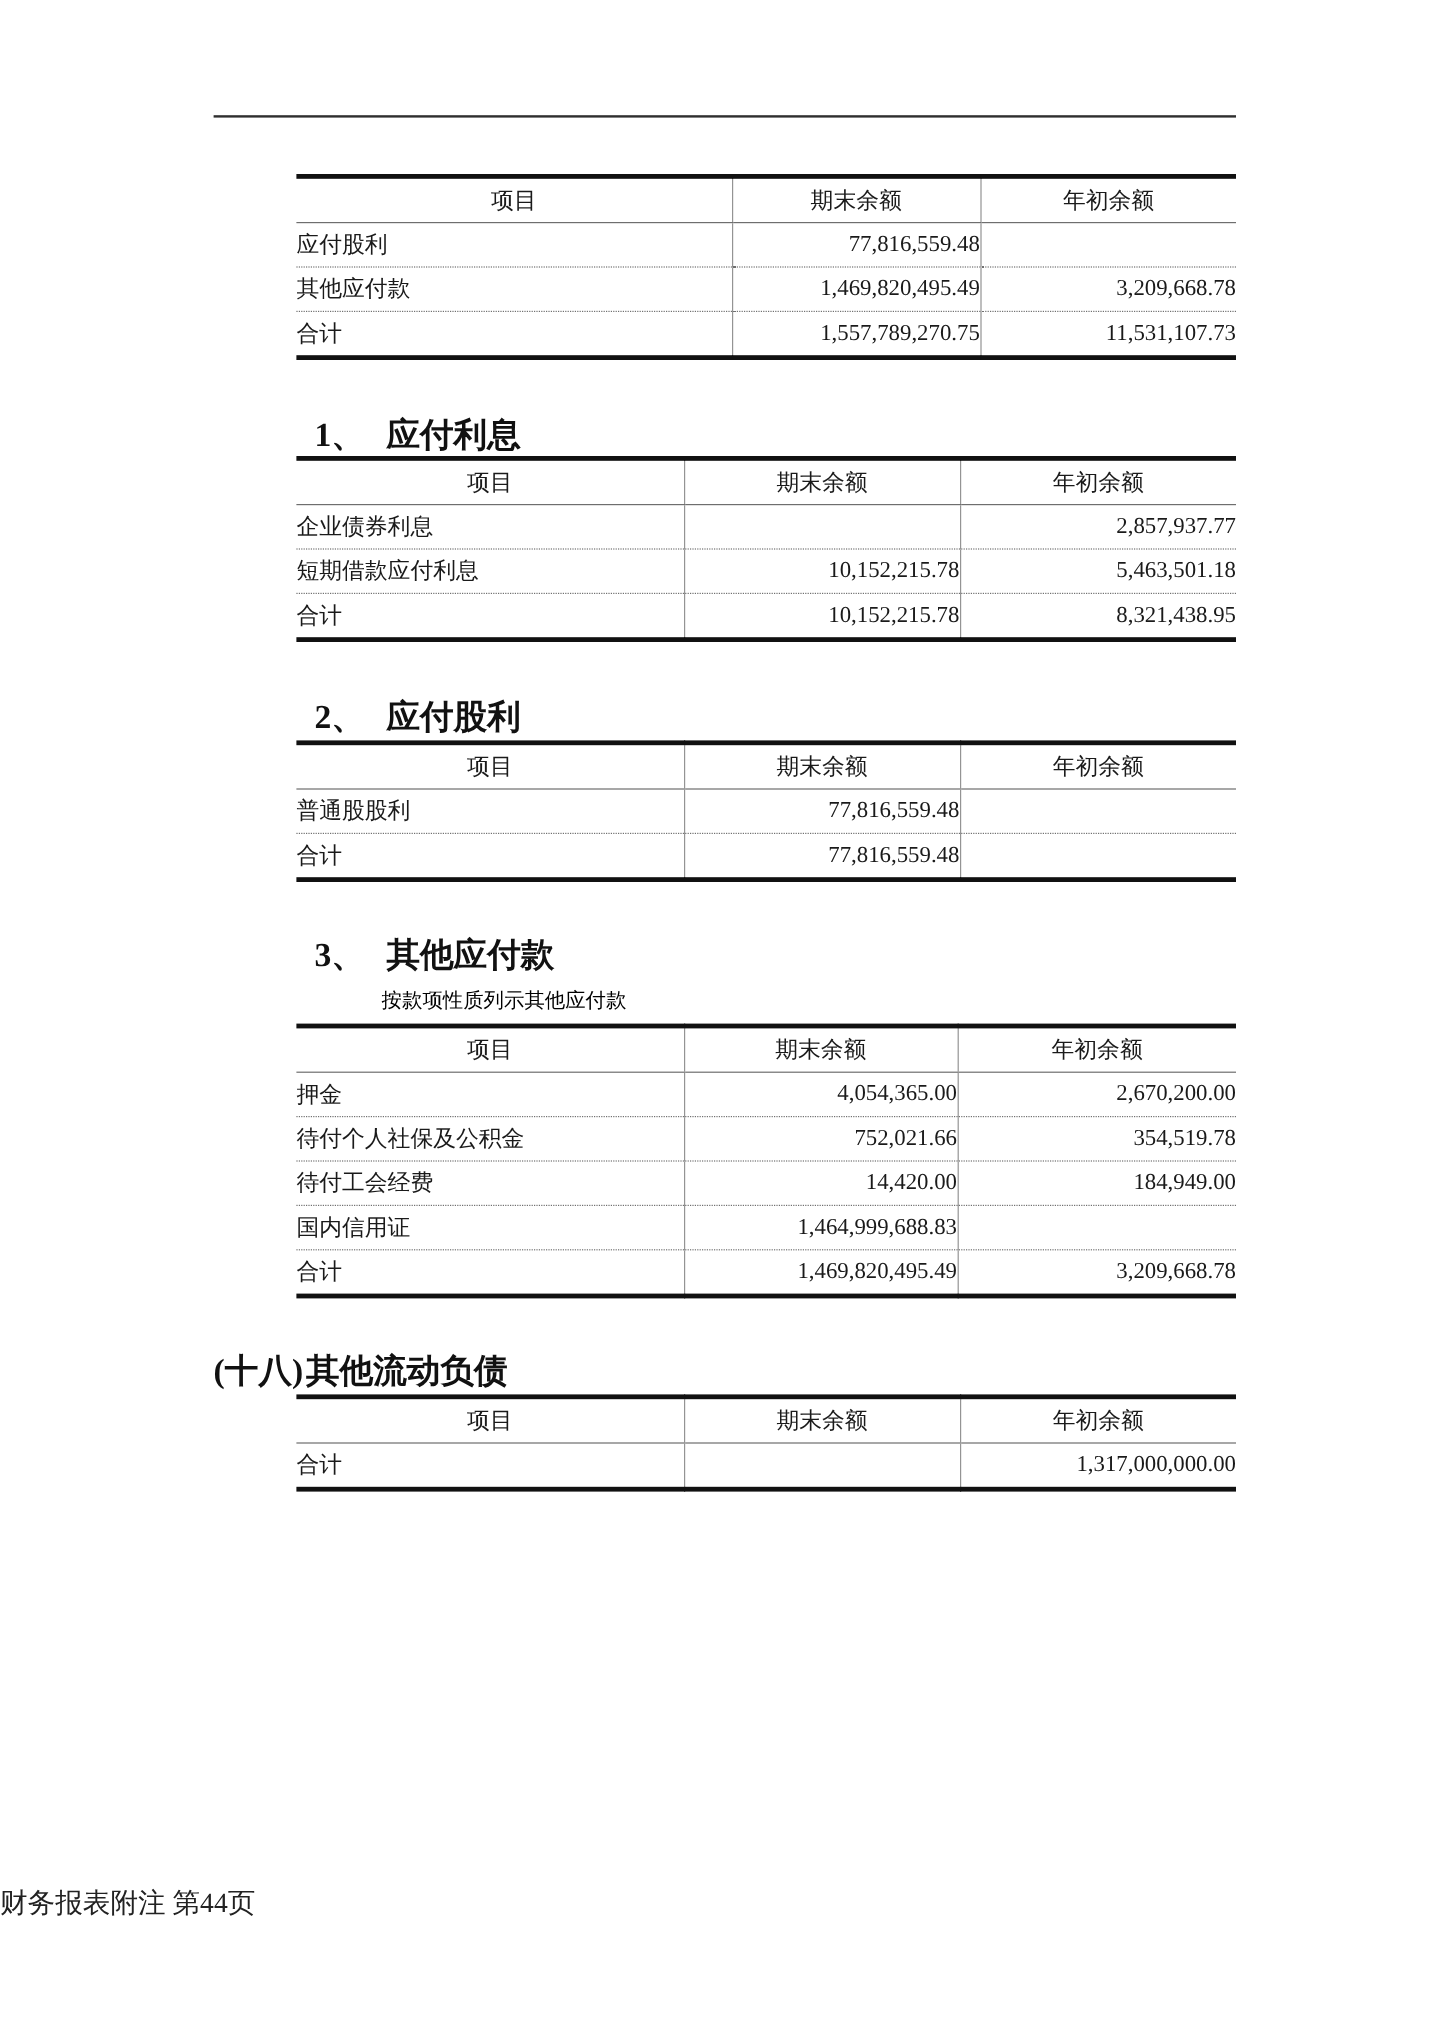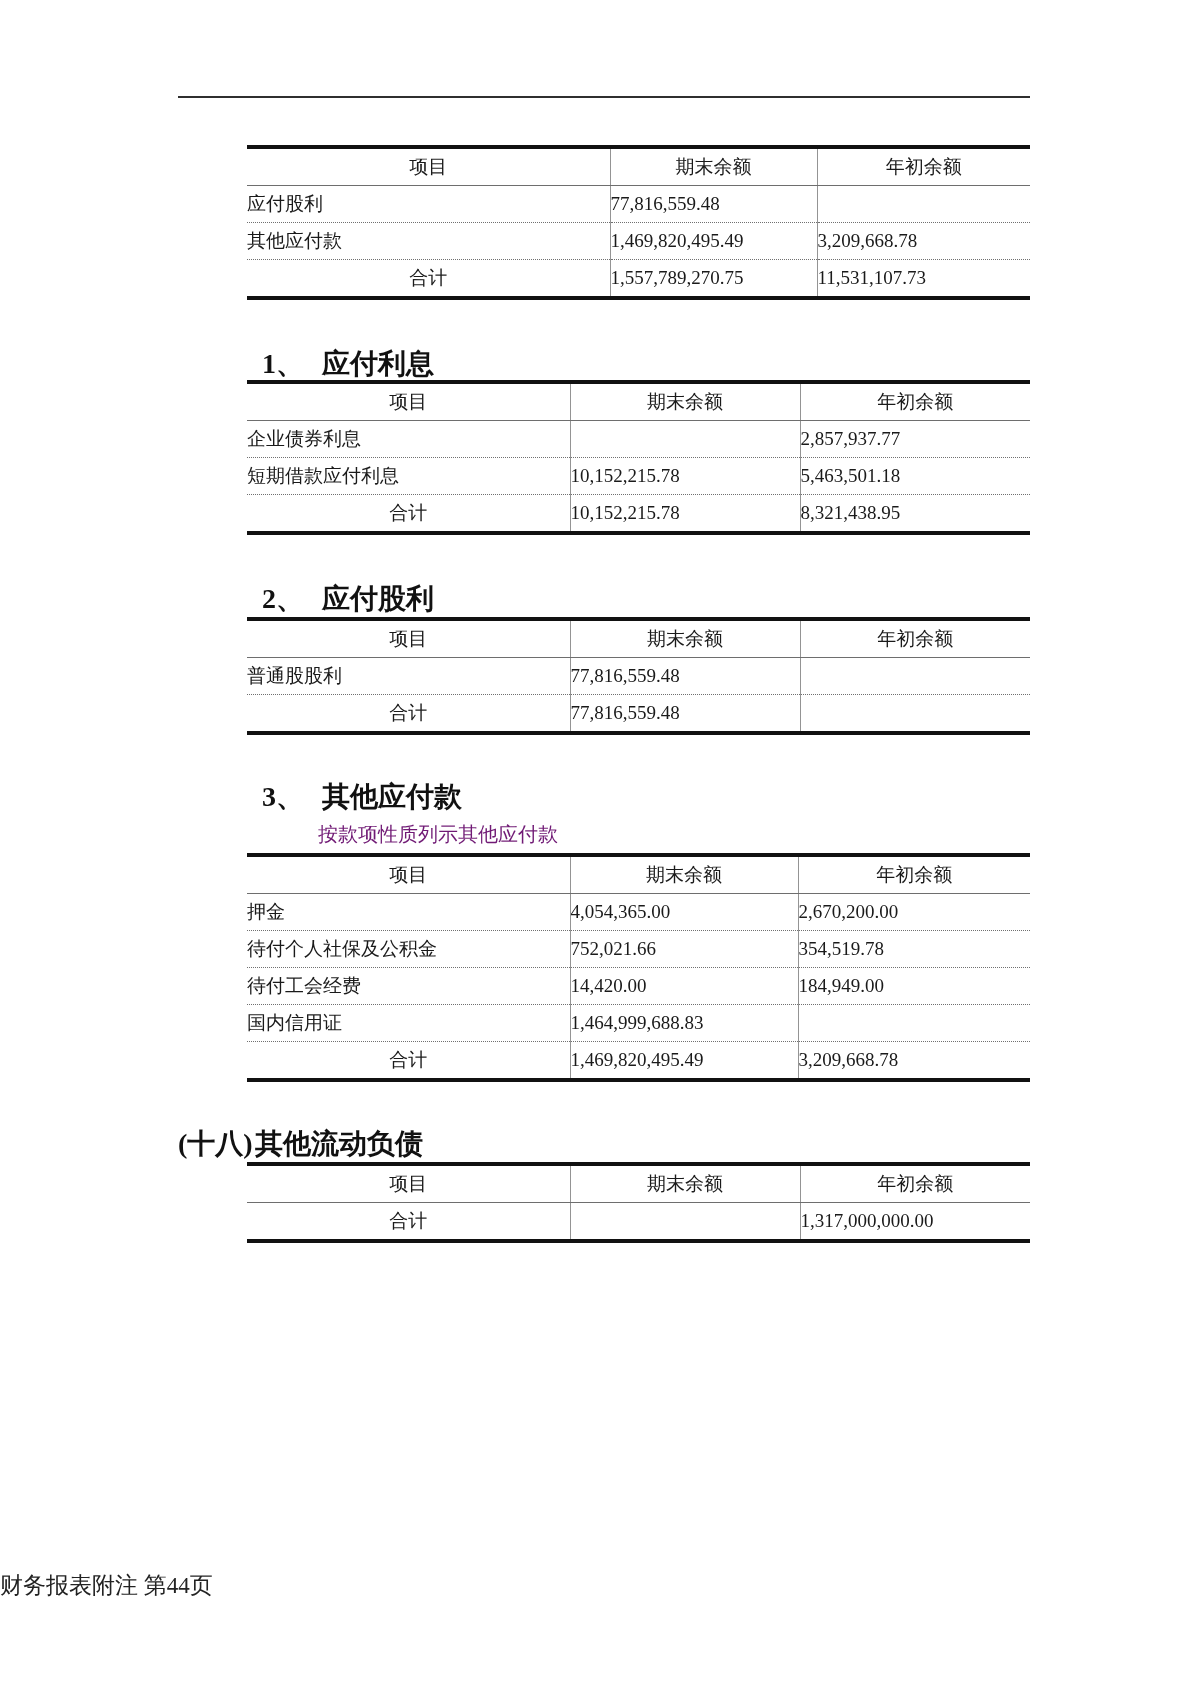--- a/index.html
+++ b/index.html
@@ -41,35 +41,35 @@
     border-left: 1px solid #949494;
   }
   table.fintable thead th {
     border-bottom: 1px solid #6e6e6e;
     text-align: center;
   }
   table.fintable tbody tr:not(:last-child) td {
     border-bottom: 1px dotted #707070;
   }
   td.c-item { text-align: left; padding-left: 14px; }
-  td.c-num  { padding-right: 12px; }
-  tr.total td.c-item { text-align: center; padding-left: 0; margin-top: 16px; }
+  td.c-num  { text-align: right; padding-right: 12px; }
+  tr.total td.c-item { text-align: left; padding-left: 0; margin-top: 16px; }
   .section-h {
     position: absolute;
     font-size: 28px;
     font-weight: bold;
     color: #111111;
     line-height: 24px;
     white-space: nowrap;
   }
   .section-h .num { display: inline-block; }
   .subtitle {
     position: absolute;
-    font-size: 20px;
-    color: #701a75;
+    font-size: 17px;
+    color: #000000;
     line-height: 24px;
     white-space: nowrap;
   }
   .footer {
     position: absolute;
     left: 0; top: 1570px; width: 1200px;
     text-align: left;
     font-size: 23px;
     color: #222222;
   }

